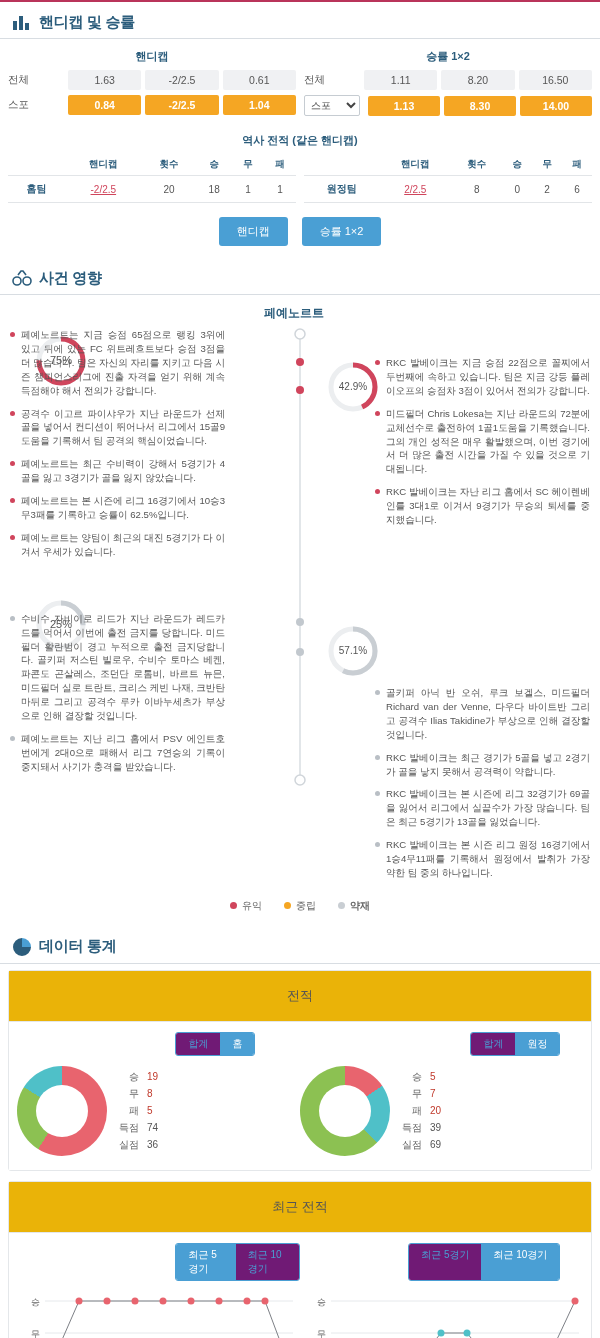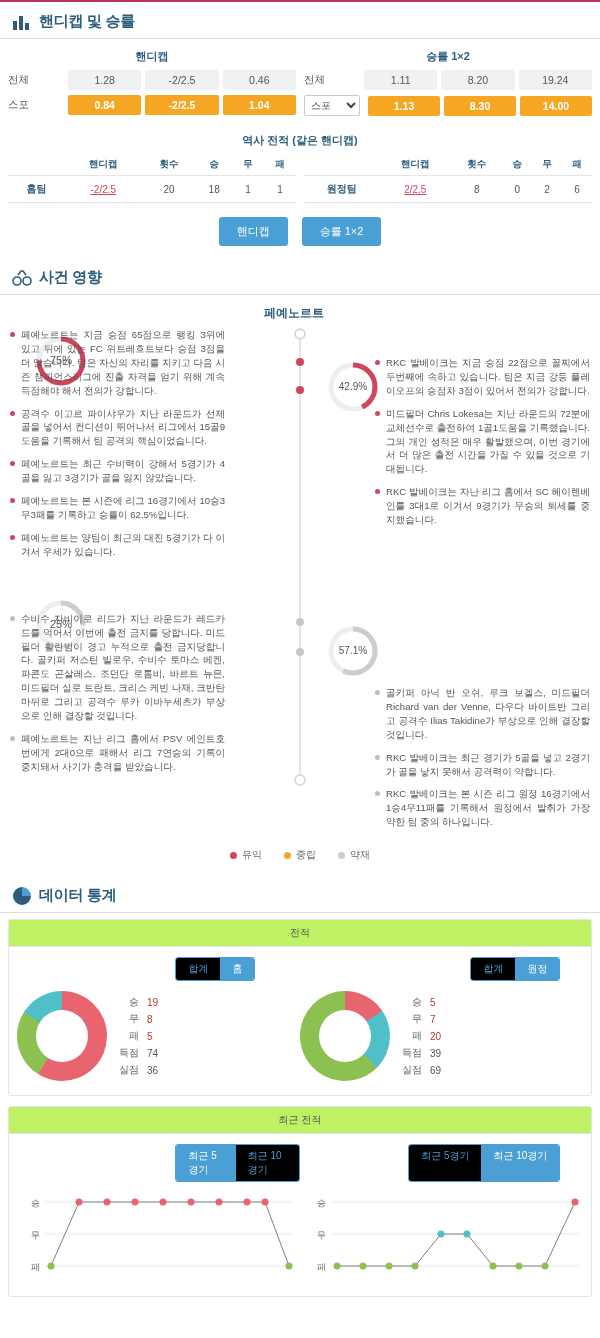--- a/index.html
+++ b/index.html
@@ -9,21 +9,21 @@
     background: #ffffff;
     font-family: "Liberation Sans", sans-serif;
     color: #333;
     font-size: 11px;
   }
   .page { width: 600px; position: relative; }
 
   
   .sec-head {
     display: flex;
-    align-items: flex-start;
+    align-items: center;
     gap: 7px;
     padding: 10px 12px 6px 12px;
   }
   .sec-head h2 {
     margin: 0;
     font-size: 15px;
     font-weight: bold;
     color: #2c5d7c;
     letter-spacing: -0.3px;
   }
@@ -152,36 +152,36 @@
 
   
   .panel {
     background: #f4f5f7;
     border: 1px solid #e4e7ea;
     border-radius: 3px;
     margin: 0 8px 10px 8px;
   }
   .panel-title {
     text-align: center;
-    font-size: 10px;
+    font-size: 13px;
     color: #555;
-    padding: 6px 0;
+    padding: 16px 0;
     border-bottom: 1px solid #e4e7ea;
-    background: #bef264;
+    background: #eab308;
   }
   .panel-body { background: #fff; padding: 10px 8px 14px 8px; }
   .toggle-row { display: flex; }
   .toggle-row.left { justify-content: flex-start; padding-left: 28%; }
   .toggle-row.right { justify-content: flex-end; padding-right: 4%; }
   .toggles { display: inline-flex; border: 1px solid #4a9fd4; border-radius: 3px; overflow: hidden; }
   .toggles div {
     padding: 4px 12px;
     font-size: 10px;
     color: #4a9fd4;
-    background: #000000;
+    background: #701a75;
     cursor: pointer;
   }
   .toggles div.on { background: #4a9fd4; color: #fff; }
 
   .stat-halves { display: flex; margin-top: 10px; }
   .stat-half { flex: 1 1 50%; display: flex; align-items: center; gap: 8px; }
   .donut { width: 90px; height: 90px; border-radius: 50%; flex: 0 0 90px; }
   .donut-hole {
     width: 90px; height: 90px; border-radius: 50%;
     display: flex; align-items: center; justify-content: center;
@@ -215,39 +215,39 @@
     </span>
     <h2>핸디캡 및 승률</h2>
   </div>
   <div class="rule"></div>
 
   <div class="hcp-wrap">
     <div class="hcp-col">
       <div class="hcp-title">핸디캡</div>
       <div class="hcp-row">
         <div class="hcp-label">전체</div>
-        <div class="cell">1.28</div>
+        <div class="cell">1.63</div>
         <div class="cell">-2/2.5</div>
-        <div class="cell">0.46</div>
+        <div class="cell">0.61</div>
       </div>
       <div class="hcp-row">
         <div class="hcp-label">스포</div>
         <div class="cell orange">0.84</div>
         <div class="cell orange">-2/2.5</div>
         <div class="cell orange">1.04</div>
       </div>
     </div>
 
     <div class="hcp-col">
       <div class="hcp-title">승률 1×2</div>
       <div class="hcp-row">
         <div class="hcp-label">전체</div>
         <div class="cell">1.11</div>
         <div class="cell">8.20</div>
-        <div class="cell">19.24</div>
+        <div class="cell">16.50</div>
       </div>
       <div class="hcp-row">
         <select class="sel">
           <option>스포</option>
         </select>
         <div class="cell orange">1.13</div>
         <div class="cell orange">8.30</div>
         <div class="cell orange">14.00</div>
       </div>
     </div>
@@ -374,38 +374,39 @@
         <div style="height:28px"></div>
         <ul class="bullets">
           <li>RKC 발베이크는 지금 승점 22점으로 꼴찌에서 두번째에 속하고 있습니다. 팀은 지금 강등 플레이오프의 승점차 3점이 있어서 전의가 강합니다.</li>
           <li>미드필더 Chris Lokesa는 지난 라운드의 72분에 교체선수로 출전하여 1골1도움을 기록했습니다. 그의 개인 성적은 매우 활발했으며, 이번 경기에서 더 많은 출전 시간을 가질 수 있을 것으로 기대됩니다.</li>
           <li>RKC 발베이크는 자난 리그 홈에서 SC 헤이렌베인를 3대1로 이겨서 9경기가 무승의 퇴세를 중지했습니다.</li>
         </ul>
         <div style="height:150px"></div>
         <ul class="bullets">
           <li class="grey">골키퍼 아닉 반 오쉬, 루크 보겔스, 미드필더 Richard van der Venne, 다우다 바이트반 그리고 공격수 Ilias Takidine가 부상으로 인해 결장할 것입니다.</li>
           <li class="grey">RKC 발베이크는 최근 경기가 5골을 넣고 2경기가 골을 낳지 못해서 공격력이 약합니다.</li>
+          <li class="grey">RKC 발베이크는 본 시즌에 리그 32경기가 69골을 잃어서 리그에서 실끝수가 가장 많습니다. 팀은 최근 5경기가 13골을 잃었습니다.</li>
           <li class="grey">RKC 발베이크는 본 시즌 리그 원정 16경기에서 1승4무11패를 기록해서 원정에서 발취가 가장 약한 팀 중의 하나입니다.</li>
         </ul>
       </div>
     </div>
   </div>
 
   <div class="legend">
     <span>
         <i class="dot pos"></i>
         <b style="font-weight:normal">유익</b>
       </span>
     <span>
         <i class="dot neu"></i>
         <b style="font-weight:normal">중립</b>
       </span>
     <span>
         <i class="dot neg"></i>
-        <b style="font-weight:normal">약재</b>
+        <b style="font-weight:bold">약재</b>
       </span>
   </div>
 
   <div class="sec-head">
     <span class="sec-icon">
       <svg viewBox="0 0 20 20" width="20" height="20">
         <path d="M10 10 L10 1 A9 9 0 0 1 19 10 Z" fill="#4a9fd4"></path>
         <path d="M10 10 L19 10 A9 9 0 1 1 10 1 Z" fill="#2c5d7c"></path>
       </svg>
     </span>

